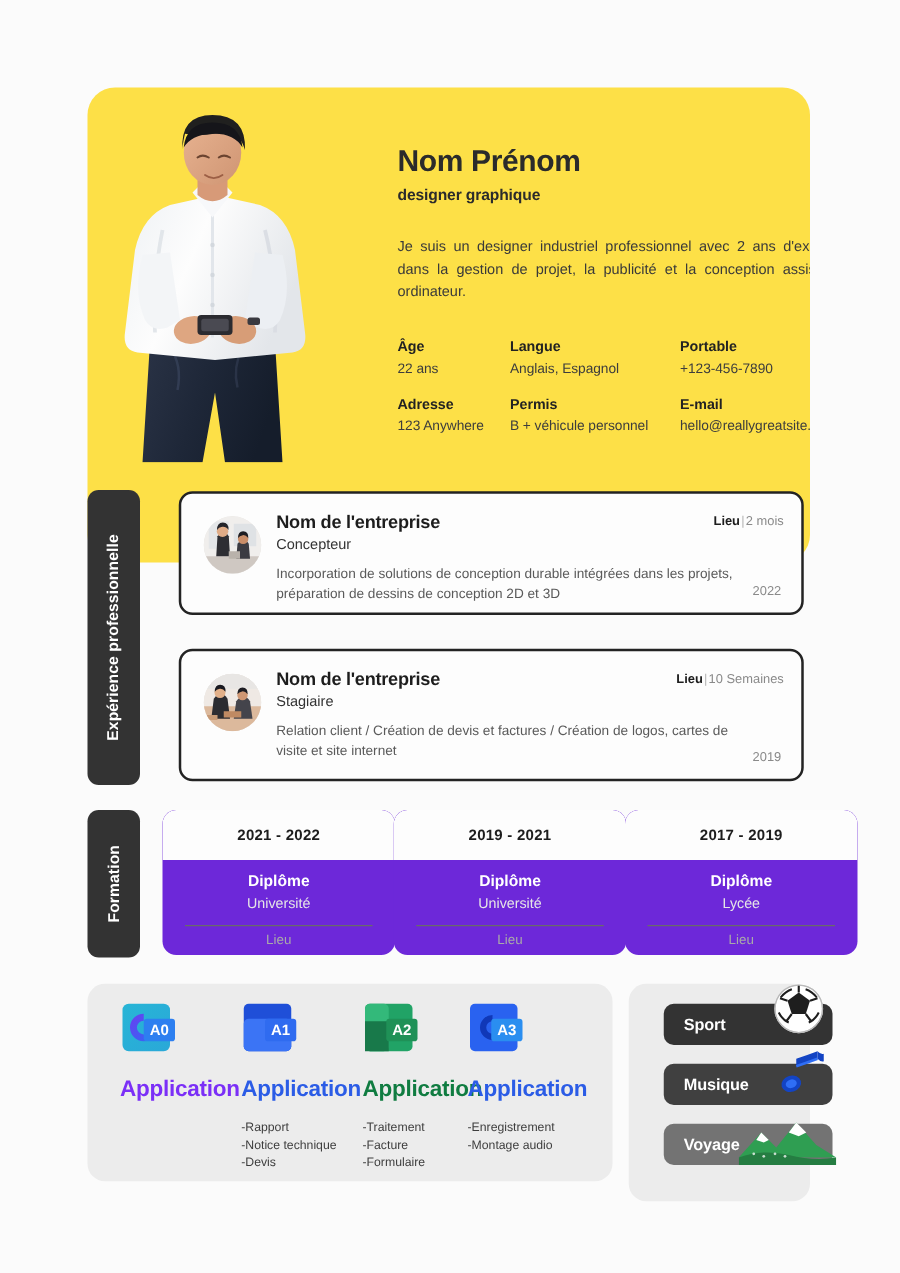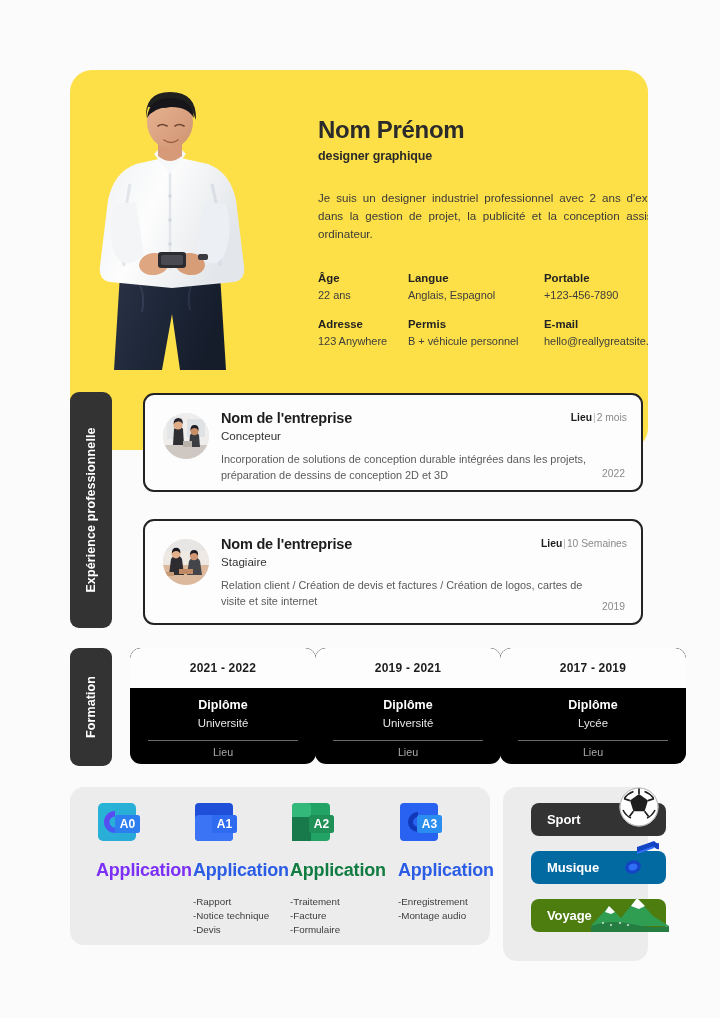--- a/index.html
+++ b/index.html
@@ -99,21 +99,21 @@
   .exp-meta .sep { color: #b4b4b4; padding: 0 1px; }
   .exp-year {
     position: absolute; right: 16px; bottom: 11px;
     font-size: 10.3px; color: #8a8a8a;
   }
 
   
   .form-card {
     position: absolute; top: 648px;
     width: 186px; height: 116px;
-    background: #000000;
+    background: #6d28d9;
     border-radius: 11px;
     overflow: hidden;
   }
   #form-0 { left: 130px; }
   #form-1 { left: 315px; padding-left: 48px; }
   #form-2 { left: 500px; }
   .form-head {
     position: absolute; left: 0; top: 0; right: 0; height: 40px;
     background: #fdfdfd;
     border-radius: 11px 11px 0 0;
@@ -140,21 +140,21 @@
   
   .apps-panel {
     position: absolute; left: 70px; top: 787px;
     width: 420px; height: 158px;
     background: #ececec; border-radius: 14px;
   }
   .app-col { position: absolute; top: 14px; width: 97px; }
   .app-col:nth-of-type(1) { left: 26px; }
   .app-col:nth-of-type(2) { left: 123px; }
   .app-col:nth-of-type(3) { left: 220px; }
-  .app-col:nth-of-type(4) { left: 328px; }
+  .app-col:nth-of-type(4) { left: 304px; }
   .app-icon { width: 46px; height: 46px; }
   .app-name {
     margin-top: 9px; font-size: 18px; font-weight: bold;
     letter-spacing: -0.2px;
   }
   .app-items { margin-top: 14px; }
   .app-item { font-size: 9.8px; color: #3d3d3d; line-height: 1.42; }
 
   
   .hobbies-panel {
@@ -444,32 +444,32 @@
       <circle cx="22" cy="22" r="19" fill="#ffffff" stroke="#d9d9d9" stroke-width="1"></circle>
       <path d="M22 9 l9 6.6 -3.4 10.6 h-11.2 L13 15.6 Z" fill="#1e1e1e"></path>
       <path d="M22 3 l-0 6 M31 15.6 l6 -2 M27.6 26.2 l4 5.4 M16.4 26.2 l-4 5.4 M13 15.6 l-6 -2" stroke="#1e1e1e" stroke-width="1.7" fill="none"></path>
       <path d="M38 25 q-3 6 -8 8" stroke="#1e1e1e" stroke-width="1.6" fill="none"></path>
       <path d="M6 25 q3 6 8 8" stroke="#1e1e1e" stroke-width="1.6" fill="none"></path>
       <path d="M36.5 13 q-4 -5 -9 -6.6" stroke="#1e1e1e" stroke-width="1.6" fill="none"></path>
       <path d="M7.5 13 q4 -5 9 -6.6" stroke="#1e1e1e" stroke-width="1.6" fill="none"></path>
       <circle cx="22" cy="22" r="19" fill="none" stroke="#b9b9b9" stroke-width="1"></circle>
     </svg>
 
-    <div class="hobby-pill" id="hobby-1" style="background: #0369a1;">
+    <div class="hobby-pill" id="hobby-1" style="background: #404040;">
       <span>Musique</span>
     </div>
     <svg class="hobby-art" style="left:118px; top:50px;" width="42" height="42" viewBox="0 0 42 42">
       <path d="M16 30 V10 q9 -3 17 -6 v6 q-8 3 -17 6 Z" fill="#1344c4"></path>
       <path d="M33 4 q3 3 5 2 v6 q-2 1 -5 -2 Z" fill="#1344c4"></path>
       <ellipse cx="12" cy="30" rx="8" ry="6.5" fill="#1344c4" transform="rotate(-16 12 30)"></ellipse>
       <ellipse cx="12" cy="30" rx="4.5" ry="3.4" fill="#2f6ef5" transform="rotate(-16 12 30)"></ellipse>
       <path d="M16 16 q9 -3 17 -6" stroke="#2f6ef5" stroke-width="2" fill="none"></path>
     </svg>
 
-    <div class="hobby-pill" id="hobby-2" style="background: #4d7c0f;">
+    <div class="hobby-pill" id="hobby-2" style="background: #737373;">
       <span>Voyage</span>
     </div>
     <svg class="hobby-art" style="left:88px; top:103px;" width="78" height="42" viewBox="0 0 78 42">
       <path d="M0 36 L18 16 L30 28 L46 8 L62 26 L78 36 Z" fill="#2f9e52"></path>
       <path d="M18 16 L24 22 L20 24 L14 22 Z" fill="#ffffff"></path>
       <path d="M46 8 L54 16 L48 19 L40 16 Z" fill="#ffffff"></path>
       <path d="M0 36 q20 -7 40 -2 q20 5 38 2 v6 H0 Z" fill="#257d42"></path>
       <circle cx="12" cy="33" r="1.1" fill="#ffffff" opacity="0.75"></circle>
       <circle cx="20" cy="35" r="1.1" fill="#ffffff" opacity="0.75"></circle>
       <circle cx="29" cy="33" r="1.1" fill="#ffffff" opacity="0.75"></circle>

